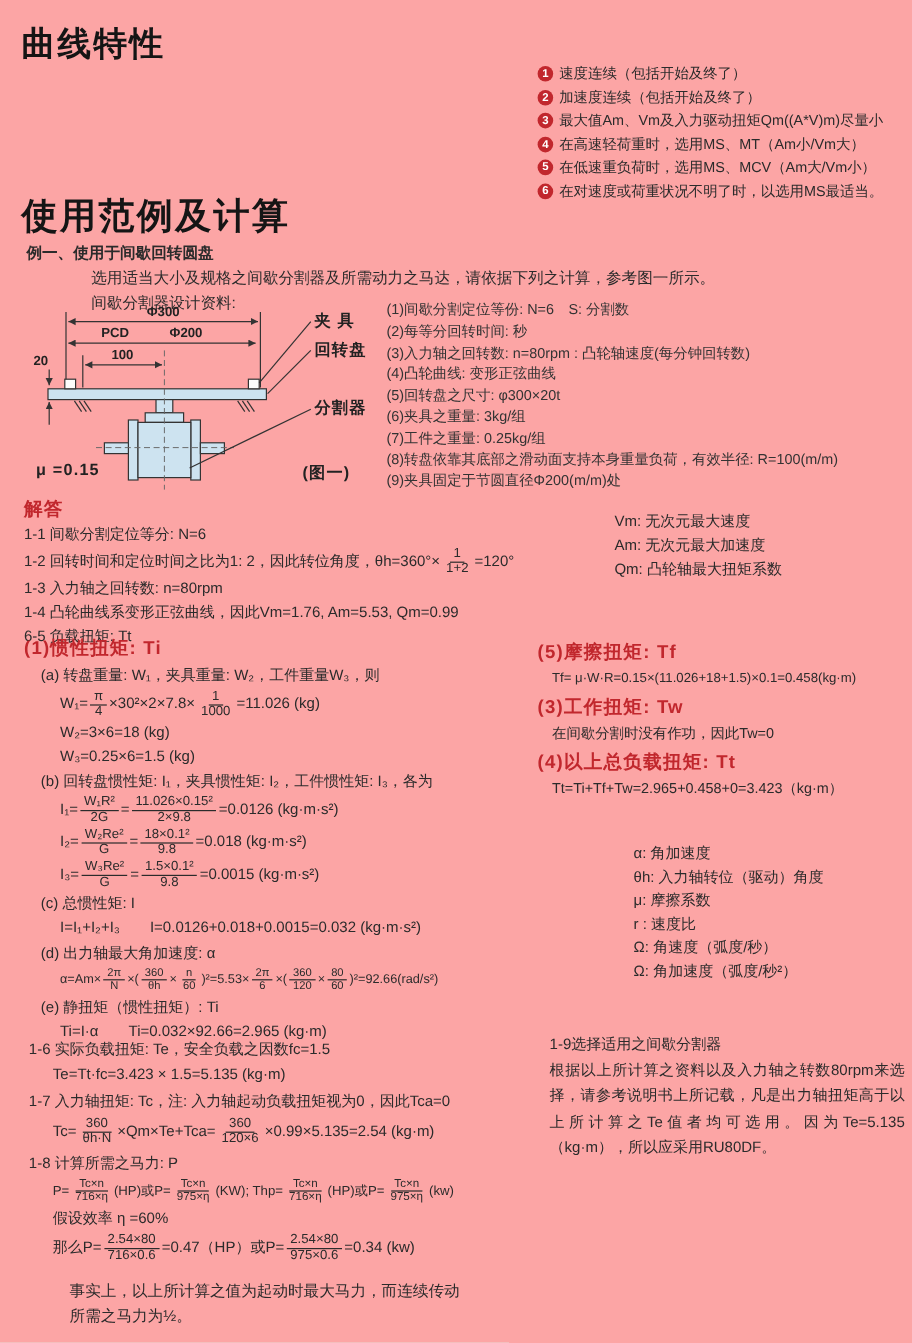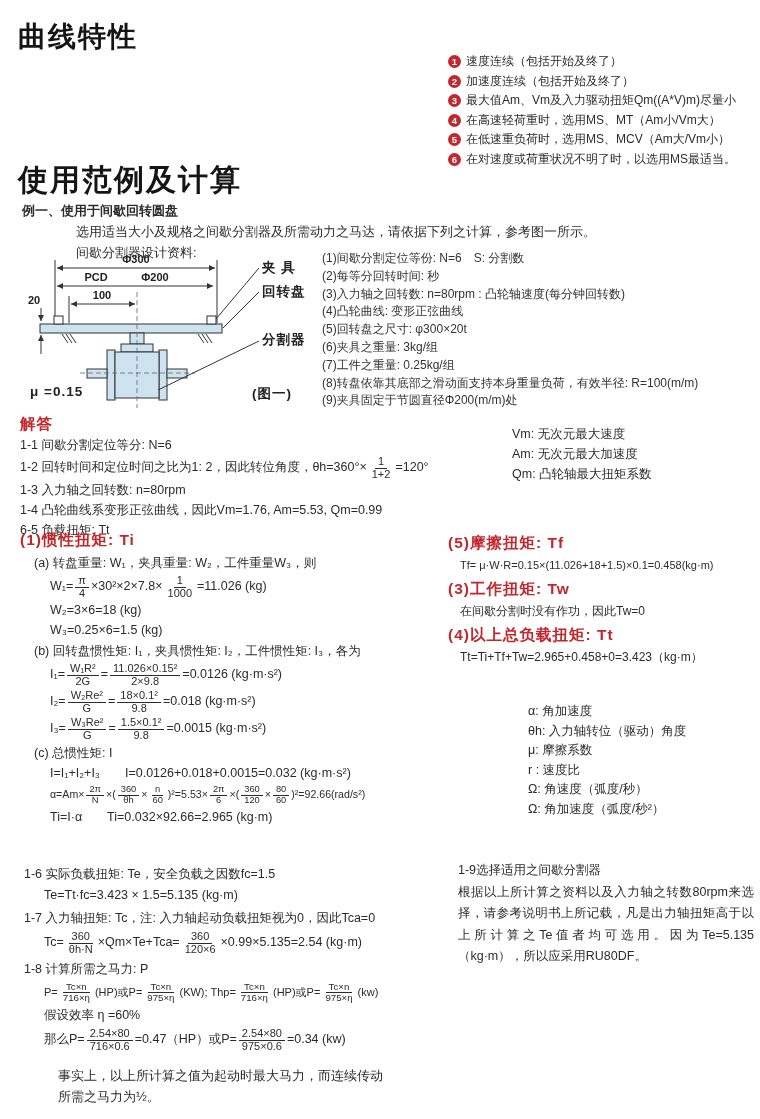--- a/index.html
+++ b/index.html
@@ -1,18 +1,18 @@
 <!DOCTYPE html>
 <html style="--accent-red: #c1272d; --diagram-blue: #cde3f0;"><head>
 <meta charset="utf-8">
 <style>
   html,body{margin:0;padding:0;background:#e8e8e8;}
   .page{
     position:relative;width:760px;height:1119px;margin:0 auto;
-    background:#ffffff;overflow:hidden;color:#2b2b2b;
+    background:#fca5a5;overflow:hidden;color:#2b2b2b;
     font-family:"Liberation Sans","DejaVu Sans",sans-serif;
   }
   .abs{position:absolute;}
   .h-main{font-size:28px;font-weight:bold;color:#151515;letter-spacing:2px;}
   .h-main2{font-size:30px;font-weight:bold;color:#151515;letter-spacing:2px;}
   .body-text{font-size:13px;line-height:19.5px;text-align:justify;color:#2b2b2b;}
   .body-text p{margin:0;text-indent:27px;}
   .rules{font-size:12px;line-height:19.5px;width:308px;}
   .rule{display:flex;align-items:flex-start;white-space:nowrap;}
   .rule-badge{
@@ -219,39 +219,41 @@
         </span>=0.018 (kg·m·s²)</div>
     <div class="fline">I₃=<span class="frac">
           <span class="fnum">W₃Re²</span>
           <span class="fden">G</span>
         </span>=<span class="frac">
           <span class="fnum">1.5×0.1²</span>
           <span class="fden">9.8</span>
         </span>=0.0015 (kg·m·s²)</div>
     <div class="sub-head">(c) 总惯性矩: I</div>
     <div class="fline">I=I₁+I₂+I₃　　I=0.0126+0.018+0.0015=0.032 (kg·m·s²)</div>
+    <div class="sub-head">(d) 出力轴最大角加速度: α</div>
     <div class="fline tiny-f">α=Am×<span class="frac">
           <span class="fnum">2π</span>
           <span class="fden">N</span>
         </span>×(<span class="frac">
           <span class="fnum">360</span>
           <span class="fden">θh</span>
         </span>×<span class="frac">
           <span class="fnum">n</span>
           <span class="fden">60</span>
         </span>)²=5.53×<span class="frac">
           <span class="fnum">2π</span>
           <span class="fden">6</span>
         </span>×(<span class="frac">
           <span class="fnum">360</span>
           <span class="fden">120</span>
         </span>×<span class="frac">
           <span class="fnum">80</span>
           <span class="fden">60</span>
         </span>)²=92.66(rad/s²)</div>
+    <div class="sub-head">(e) 静扭矩（惯性扭矩）: Ti</div>
     <div class="fline">Ti=I·α　　Ti=0.032×92.66=2.965 (kg·m)</div>
   </div>
 
   <div class="abs right-col" style="left:448px;top:527px;width:312px;">
     <span class="red-h">(5)摩擦扭矩: Tf</span>
     <div class="fline">Tf= μ·W·R=0.15×(11.026+18+1.5)×0.1=0.458(kg·m)</div>
     <span class="red-h">(3)工作扭矩: Tw</span>
     <div class="plain">在间歇分割时没有作功，因此Tw=0</div>
     <span class="red-h">(4)以上总负载扭矩: Tt</span>
     <div class="fline" style="font-size:12px;">Tt=Ti+Tf+Tw=2.965+0.458+0=3.423（kg·m）</div>

